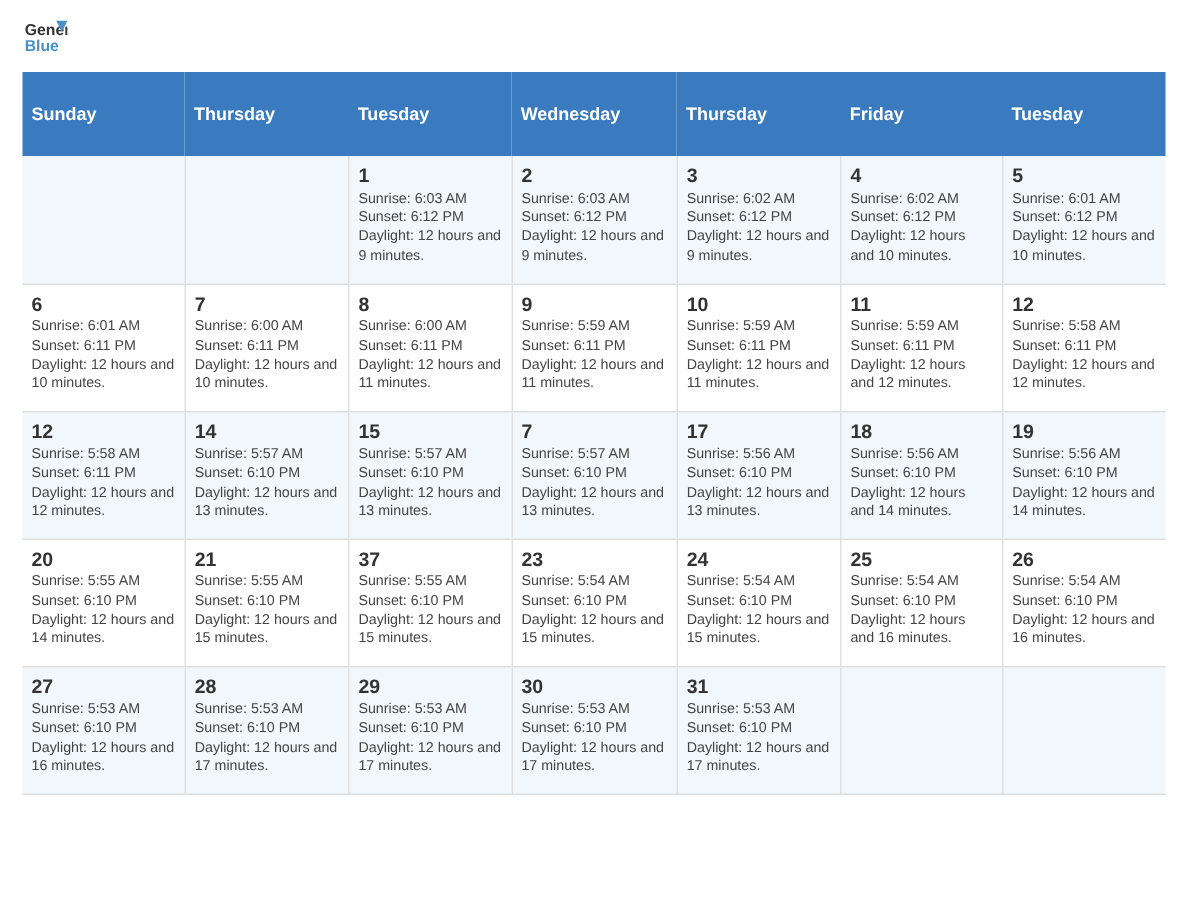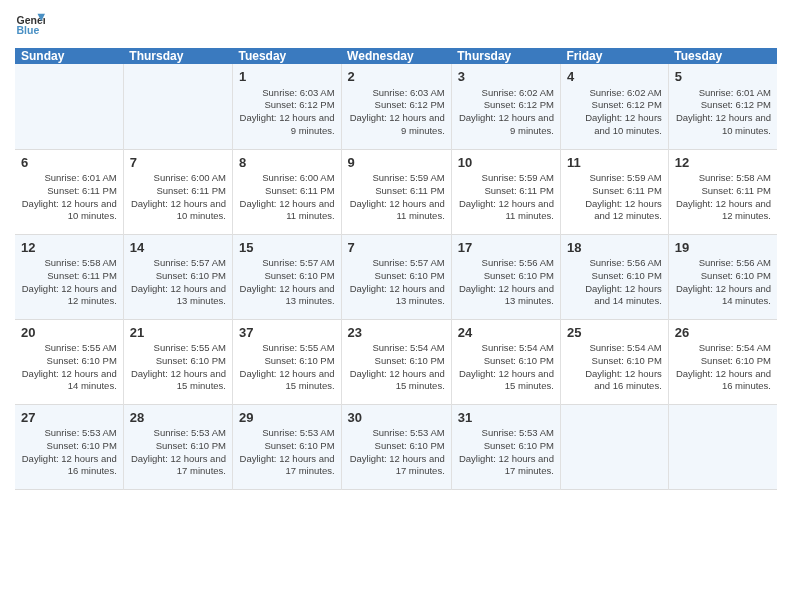--- a/index.html
+++ b/index.html
@@ -44,21 +44,21 @@
     }
     table {
       width: 100%;
       border-collapse: collapse;
       font-size: 10px;
     }
     thead tr th {
       background-color: #3a7abf;
       color: #fff;
       text-align: left;
-      padding: 1px 6px;
+      padding: 21px 6px;
       font-size: 12px;
       font-weight: bold;
     }
     tbody tr {
       border-bottom: 1px solid #ddd;
     }
     tbody tr:nth-child(odd) {
       background-color: #f2f7fc;
     }
     tbody tr:nth-child(even) {
@@ -79,21 +79,20 @@
       border-right: none;
     }
     .day-num {
       font-size: 13px;
       font-weight: bold;
       display: block;
       margin-bottom: 1px;
     }
     .day-info {
       color: #444;
-      text-align: right;
     }
   </style>
 </head>
 <body>
 
 <div class="container">
   <div class="header">
     <div class="logo">
       <svg class="logo-icon" viewBox="0 0 40 40">
         <text x="2" y="18" font-size="14" font-weight="bold" fill="#333" font-family="Arial">General</text>

